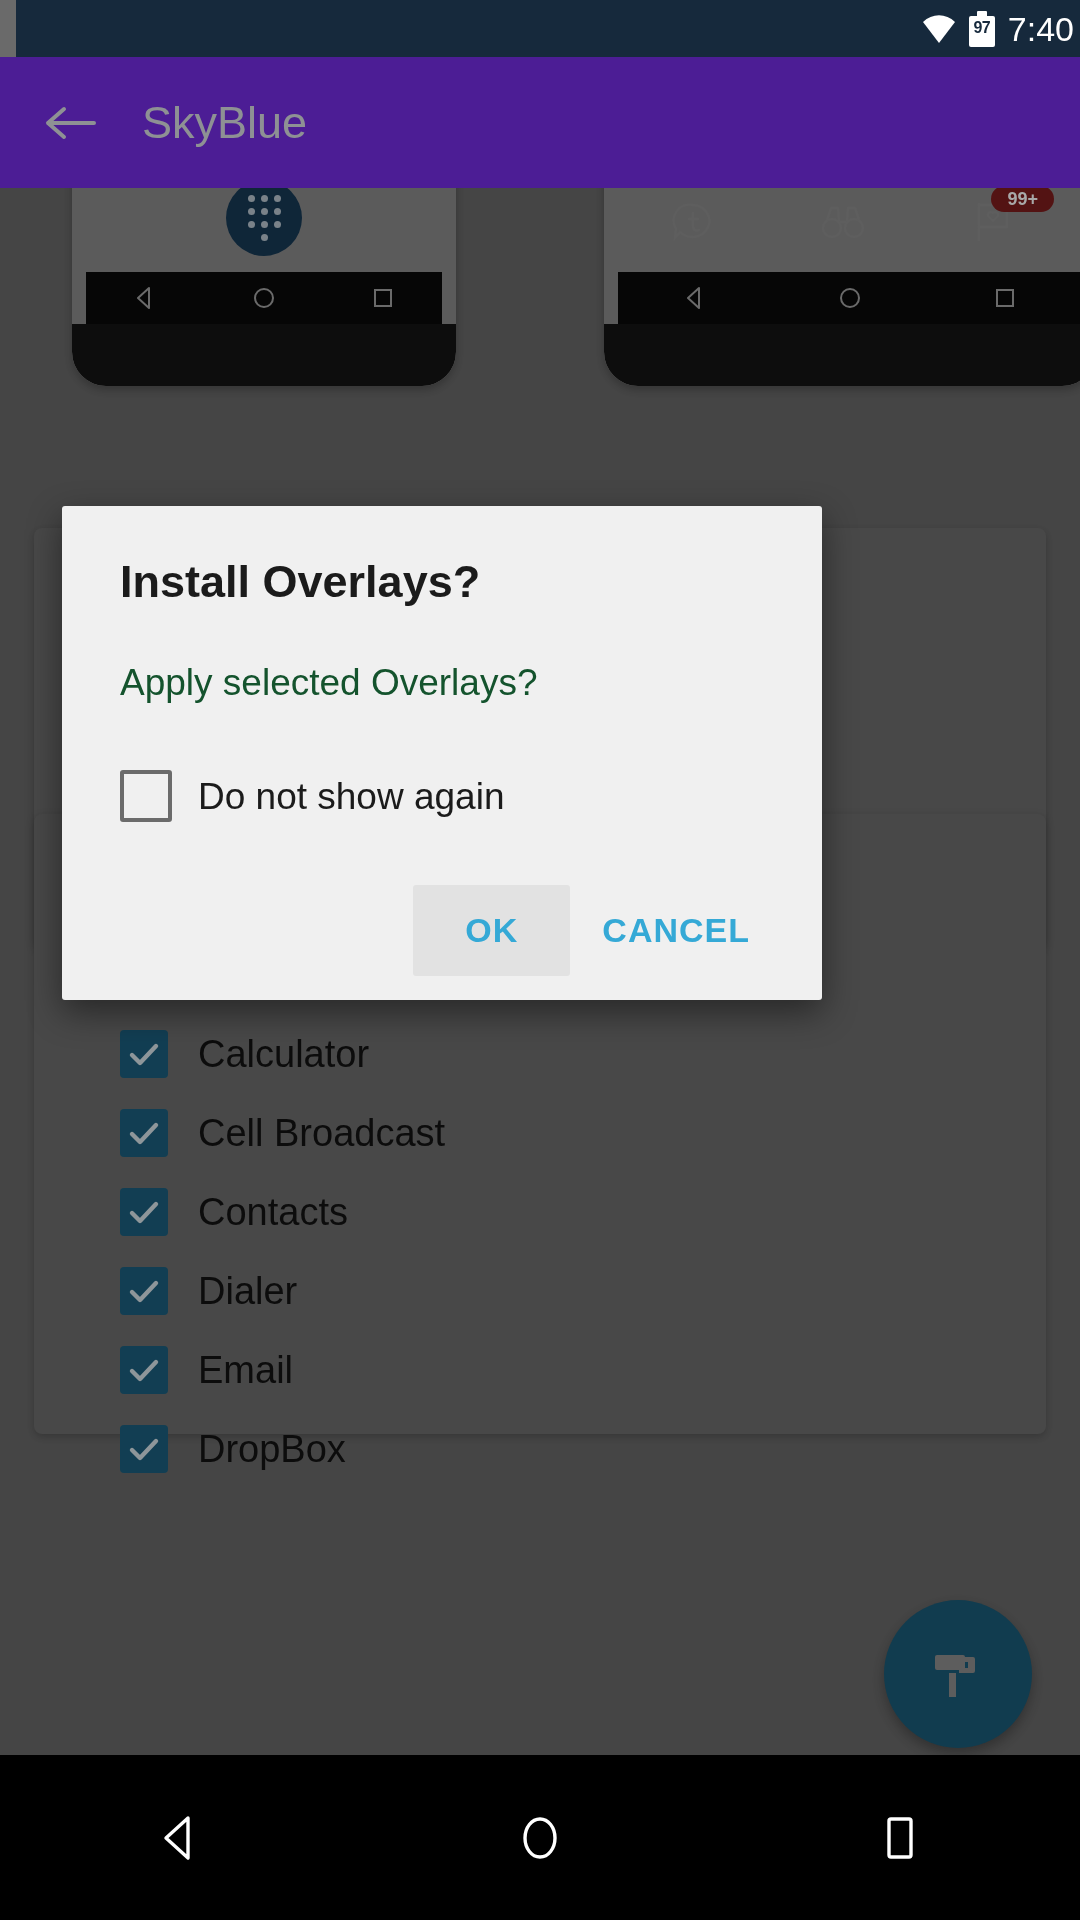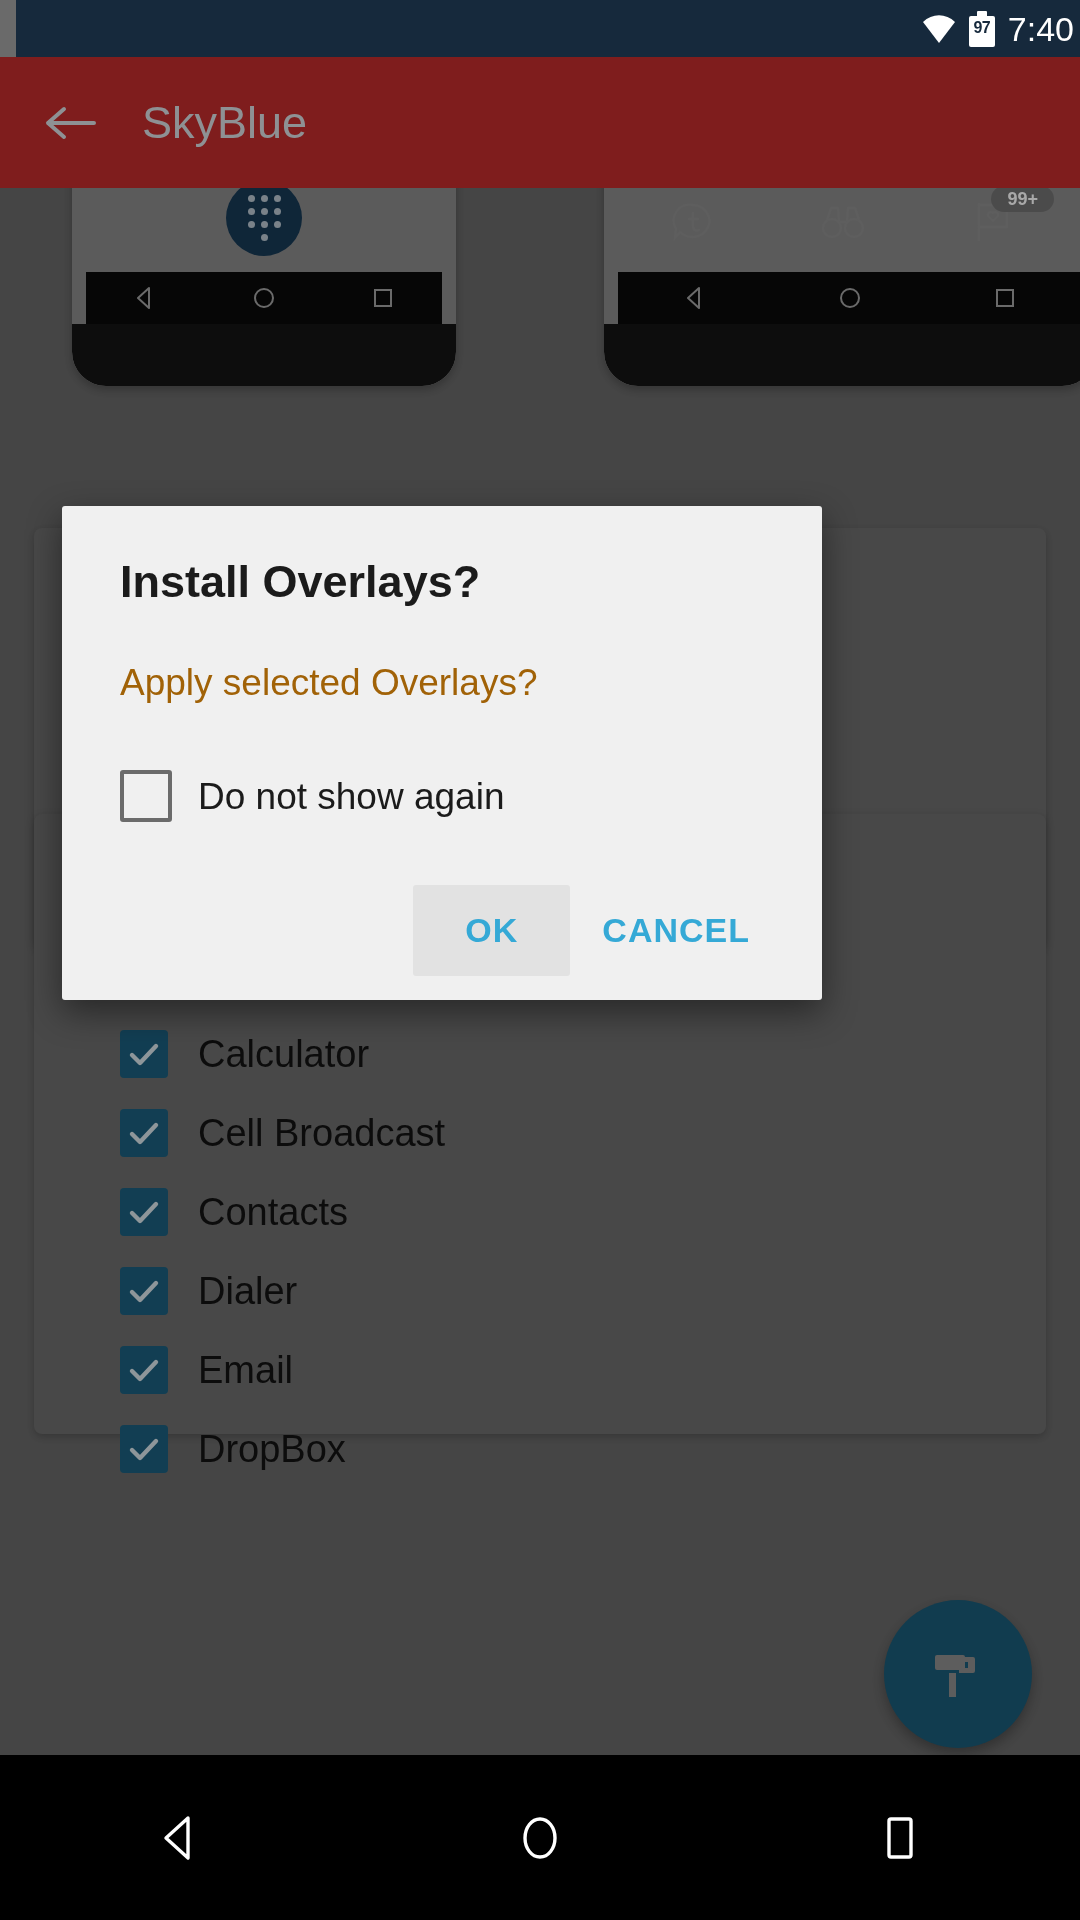--- a/index.html
+++ b/index.html
@@ -42,21 +42,21 @@
   }
   .sb-time {
     color: #fff; font-size: 34px; font-weight: 400;
     line-height: 34px; letter-spacing: 0px;
   }
 
   
   .appbar {
     position: absolute; top: 57px; left: 0;
     width: 1080px; height: 131px;
-    background: #7f1d1d;
+    background: #4c1d95;
     display: flex; align-items: center;
   }
   .back-arrow {
     margin-left: 44px; width: 52px; height: 40px;
     display: flex; align-items: center;
   }
   .appbar-title {
     margin-left: 46px; color: #8e9194;
     font-size: 45px; font-weight: 400; line-height: 45px;
   }
@@ -99,21 +99,21 @@
   .dialer-dots { display: grid; grid-template-columns: repeat(3, 7px);
     grid-gap: 6px; justify-items: center; }
   .dialer-dots i { width: 7px; height: 7px; border-radius: 50%;
     background: #b9c6d1; display: block; }
   .dialer-dots i.last { grid-column: 2; }
   .xda-tabs { position: absolute; display: flex; align-items: center; }
   .xda-tab { width: 150px; display: flex; justify-content: center;
     position: relative; }
   .badge {
     position: absolute; right: 14px; top: -14px;
-    background: #737373; color: #fff; font-size: 18px; font-weight: bold;
+    background: #7f1d1d; color: #fff; font-size: 18px; font-weight: bold;
     border-radius: 14px; padding: 2px 16px; line-height: 22px;
   }
 
   
   .bg-card {
     position: absolute; background: #6e6e6e; border-radius: 8px;
     box-shadow: 0 3px 9px rgba(0,0,0,0.22);
   }
 
   
@@ -160,21 +160,21 @@
     box-shadow: 0 12px 34px rgba(0,0,0,0.46);
     padding-left: 36px;
   }
   .dlg-title {
     position: absolute; left: 58px; top: 53px;
     font-size: 45px; font-weight: bold; color: #1b1b1b;
     line-height: 45px;
   }
   .dlg-msg {
     position: absolute; left: 58px; top: 158px;
-    font-size: 37px; color: #a16207; line-height: 37px;
+    font-size: 37px; color: #14532d; line-height: 37px;
   }
   .dlg-check {
     position: absolute; left: 58px; top: 264px;
     display: flex; align-items: center;
   }
   .dlg-check-box {
     width: 52px; height: 52px;
     border: 4px solid #6b6b6b; border-radius: 3px; background: transparent;
   }
   .dlg-check-label {

